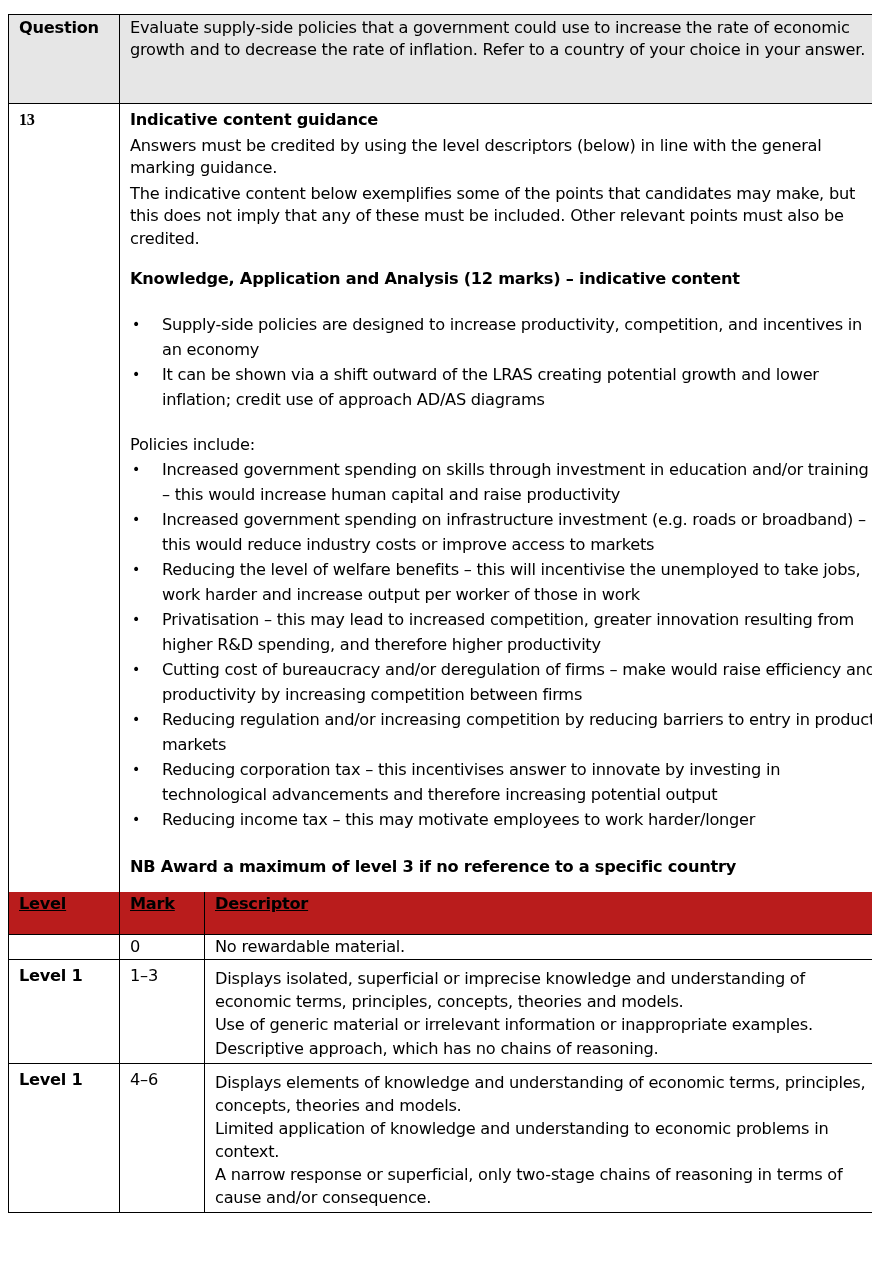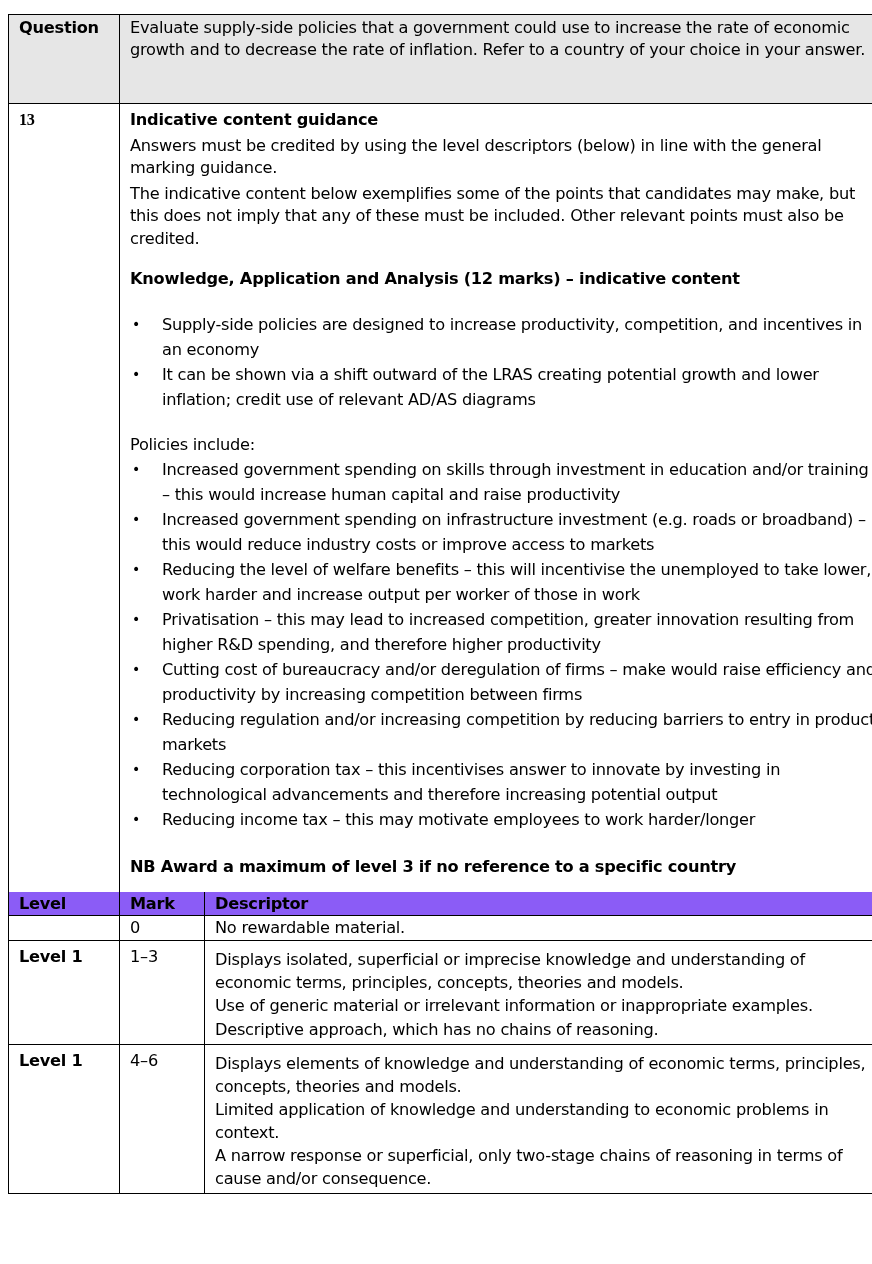--- a/index.html
+++ b/index.html
@@ -78,25 +78,26 @@
     .content li .bullet {
       position: absolute;
       left: 2px;
       top: 0;
       font-size: 14px;
     }
     .content .policies { margin-top: 20px; line-height: 25px; }
     .content .nb { margin-top: 24px; }
 
     .lvhead td {
-      background: #8b5cf6;
+      background: #b91c1c;
       border-top: none;
       line-height: 22px;
       padding-top: 1px;
-      padding-bottom: 0;
+      padding-bottom: 19px;
+      text-decoration: underline;
     }
     .lvhead td.l { padding-left: 10px; }
     .lvhead td.m { padding-left: 10px; }
     .lvhead td.d { padding-left: 10px; }
 
     .row0 td {
       line-height: 22px;
       padding-top: 1px;
       padding-bottom: 1px;
       padding-left: 10px;
@@ -141,37 +142,37 @@
         <p class="para">The indicative content below exemplifies some of the points that candidates may make, but this does not imply that any of these must be included. Other relevant points must also be credited.</p>
         <p class="kaa bold">Knowledge, Application and Analysis (12 marks) – indicative content</p>
 
         <ul>
           <li>
             <span class="bullet">•</span>
             <span>Supply-side policies are designed to increase productivity, competition, and incentives in an economy</span>
           </li>
           <li>
             <span class="bullet">•</span>
-            <span>It can be shown via a shift outward of the LRAS creating potential growth and lower inflation; credit use of relevant AD/AS diagrams</span>
+            <span>It can be shown via a shift outward of the LRAS creating potential growth and lower inflation; credit use of approach AD/AS diagrams</span>
           </li>
         </ul>
 
         <p class="policies">Policies include:</p>
         <ul>
           <li>
             <span class="bullet">•</span>
             <span>Increased government spending on skills through investment in education and/or training – this would increase human capital and raise productivity</span>
           </li>
           <li>
             <span class="bullet">•</span>
             <span>Increased government spending on infrastructure investment (e.g. roads or broadband) – this would reduce industry costs or improve access to markets</span>
           </li>
           <li>
             <span class="bullet">•</span>
-            <span>Reducing the level of welfare benefits – this will incentivise the unemployed to take lower, work harder and increase output per worker of those in work</span>
+            <span>Reducing the level of welfare benefits – this will incentivise the unemployed to take jobs, work harder and increase output per worker of those in work</span>
           </li>
           <li>
             <span class="bullet">•</span>
             <span>Privatisation – this may lead to increased competition, greater innovation resulting from higher R&amp;D spending, and therefore higher productivity</span>
           </li>
           <li>
             <span class="bullet">•</span>
             <span>Cutting cost of bureaucracy and/or deregulation of firms – make would raise efficiency and productivity by increasing competition between firms</span>
           </li>
           <li>

